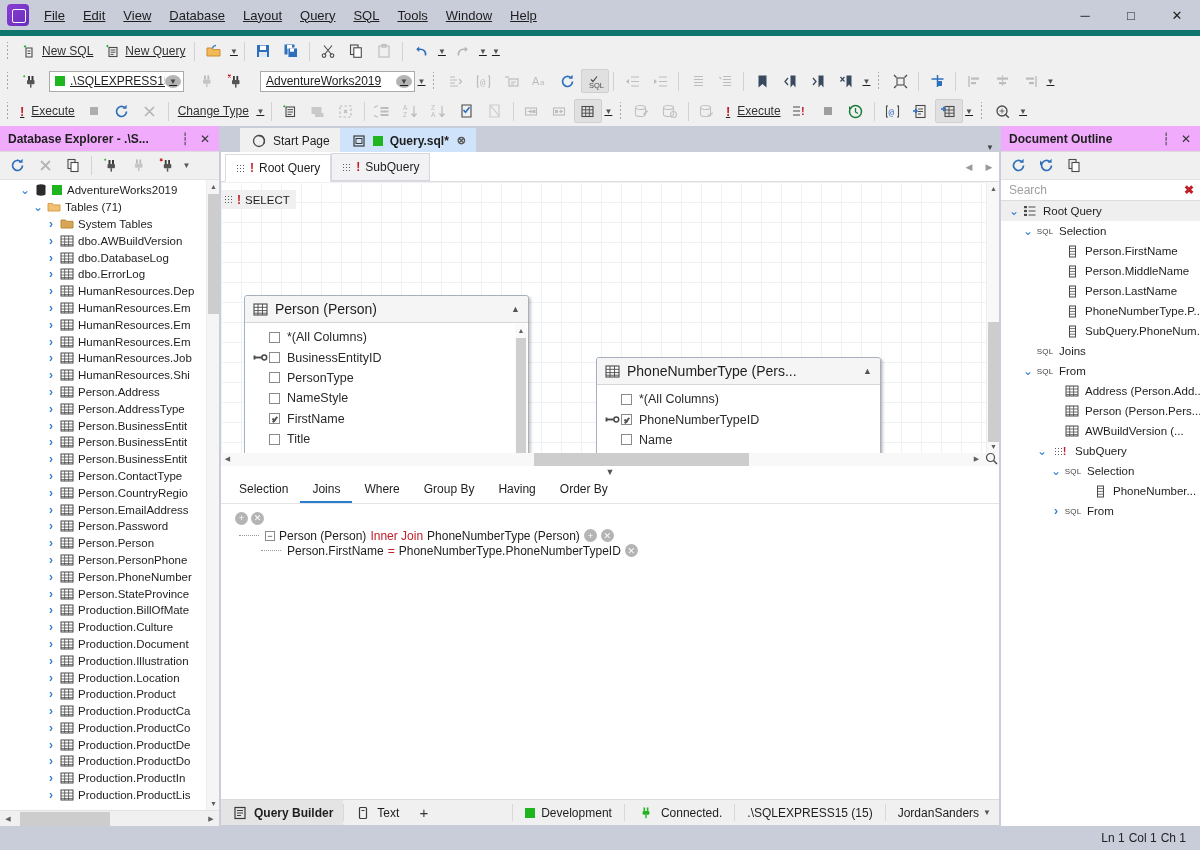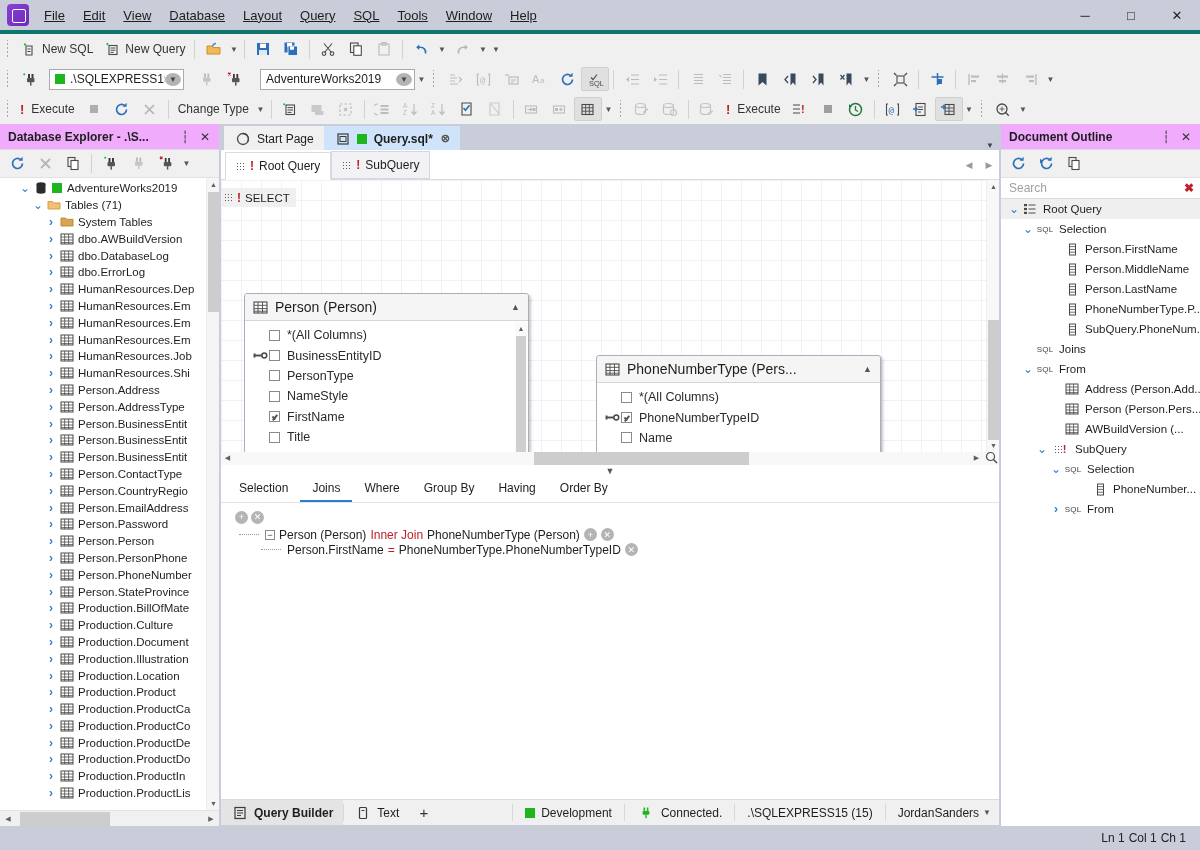--- a/index.html
+++ b/index.html
@@ -20,21 +20,21 @@
   .applogo::after { content:""; position:absolute; left:5px; top:5px; width:12px; height:12px;
              border:1.6px solid #fff; border-radius:2px; }
   .menubar { display:flex; align-items:center; height:30px; }
   .menu-item { padding:5px 9px; font-size:13px; color:#1e1e1e; white-space:nowrap; cursor:default; }
   .menu-item u { text-decoration:underline; }
   .winbtns { position:absolute; right:0; top:0; height:30px; display:flex; }
   .winbtn { width:46px; height:30px; display:flex; align-items:center; justify-content:center;
             font-size:13px; color:#222; }
 
   
-  .toolbars { background:#f0f0f0; border-top:4px solid #0f766e; }
+  .toolbars { background:#f0f0f0; border-top:6px solid #0f766e;text-decoration:underline; }
   .tbrow { height:30px; display:flex; align-items:center; padding:0 2px; }
   .grip { width:9px; height:18px; flex:none; margin:0 2px;
           background-image:radial-gradient(#9a9a9a 1px, transparent 1px);
           background-size:3px 4px; background-position:2px 2px; background-repeat:repeat-y; opacity:.85;}
   .tb-sep { width:1px; height:19px; background:#d2d2d2; margin:0 4px; flex:none; }
   .tb-btn { height:24px; min-width:24px; display:flex; align-items:center; gap:4px;
             padding:0 4px; border:1px solid transparent; border-radius:2px; color:#333;
             font-size:12px; white-space:nowrap; flex:none; }
   .tb-btn.active { background:#e0e0e0; border-color:#cfcfcf; }
   .tb-btn.disabled { color:#b5b5b5; }
@@ -76,21 +76,21 @@
   .sb-arrow { position:absolute; left:0; width:13px; height:13px; display:flex;
               align-items:center; justify-content:center; font-size:7px; color:#606060; }
   .hscrollbar { height:16px; background:#f0f0f0; border-top:1px solid #e2e2e2;
                 display:flex; align-items:center; position:relative; }
   .hs-arrow { width:16px; text-align:center; font-size:7px; color:#606060; }
   .hs-track { flex:1; height:14px; position:relative; }
   .hs-thumb { position:absolute; top:0; height:14px; background:#cdcdcd; }
 
   
   .center { flex:1; min-width:0; display:flex; flex-direction:column; background:#c9ccd9; }
-  .doctabs { height:26px; display:flex; align-items:flex-end; background:#c9ccd9; padding-left:4px; }
+  .doctabs { height:26px; display:flex; align-items:flex-end; background:#c9ccd9; padding-left:20px; }
   .doctab { height:24px; display:flex; align-items:center; gap:5px; padding:0 9px;
             background:#f0f0f0; color:#1e1e1e; font-size:12px; border:1px solid transparent;
             border-bottom:none; white-space:nowrap; }
   .doctab.active { background:#cfe4fa; font-weight:bold; }
   .doctab .x { font-size:11px; color:#555; margin-left:3px; }
   .doc-caret { margin-left:auto; width:20px; display:flex; align-items:center; justify-content:center;
                color:#444; font-size:8px; }
   .editor { flex:1; background:#fff; display:flex; flex-direction:column; min-height:0;
             border:1px solid #c9ccd9; border-top:none; margin:0; }
 

